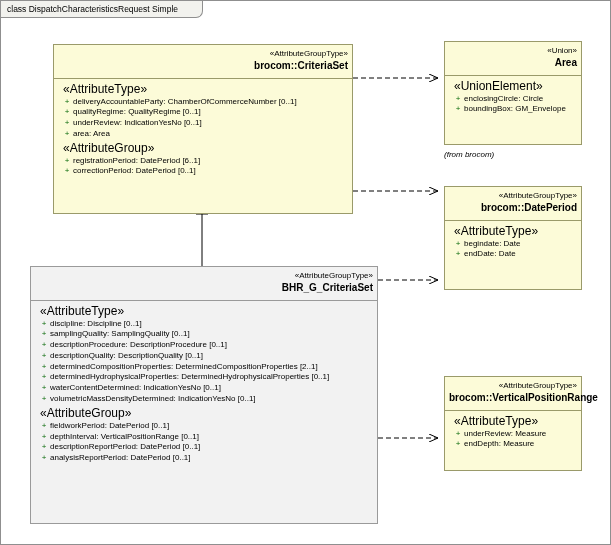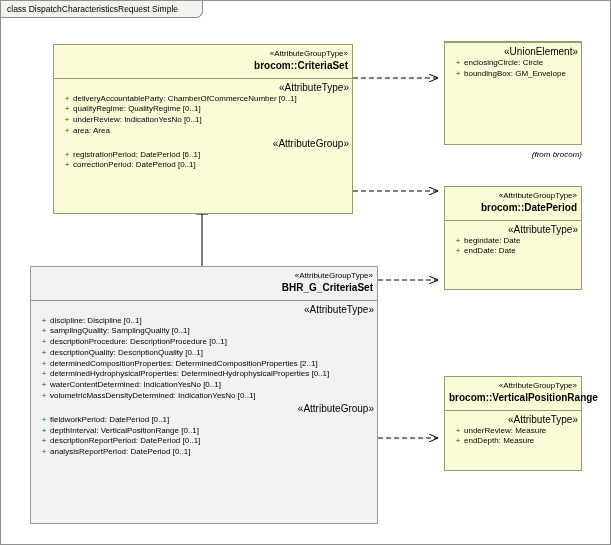--- a/index.html
+++ b/index.html
@@ -72,40 +72,39 @@
   .sep {
     height: 0;
     border-top: 1px solid #9a9a6a;
   }
   .cls.grey .sep { border-top: 1px solid #9a9a9a; }
   .compartment {
     padding: 2px 3px 3px 3px;
   }
   .grp-label {
     padding: 1px 0 1px 6px;
-    font-size: 10px;
-    text-align: right;
+    font-size: 12px;
   }
   .feat {
     display: flex;
     align-items: flex-start;
     line-height: 1.35;
     font-size: 8px;
     padding-left: 4px;
   }
   .feat .vis {
     width: 12px;
     flex: 0 0 12px;
     text-align: center;
     color: #0b6b0b;
   }
   .feat .txt { flex: 1 1 auto; }
   .from-note {
     position: absolute;
-    text-align: right;
+    text-align: left;
     font-size: 8px;
     font-style: italic;
     width: 100%;
   }
   
   svg.links {
     position: absolute;
     left: 0; top: 0;
     width: 611px; height: 545px;
     overflow: visible;
@@ -232,20 +231,24 @@
         <span class="txt">descriptionReportPeriod: DatePeriod [0..1]</span>
       </div>
       <div class="feat">
         <span class="vis">+</span>
         <span class="txt">analysisReportPeriod: DatePeriod [0..1]</span>
       </div>
     </div>
   </div>
 
   <div class="cls" style="left:443px; top:40px; width:138px; height:104px;">
+    <div class="cls-head">
+      <div class="stereo">«Union»</div>
+      <div class="nm">Area</div>
+    </div>
     <div class="sep"></div>
     <div class="compartment">
       <div class="grp-label">«UnionElement»</div>
       <div class="feat">
         <span class="vis">+</span>
         <span class="txt">enclosingCircle: Circle</span>
       </div>
       <div class="feat">
         <span class="vis">+</span>
         <span class="txt">boundingBox: GM_Envelope</span>

